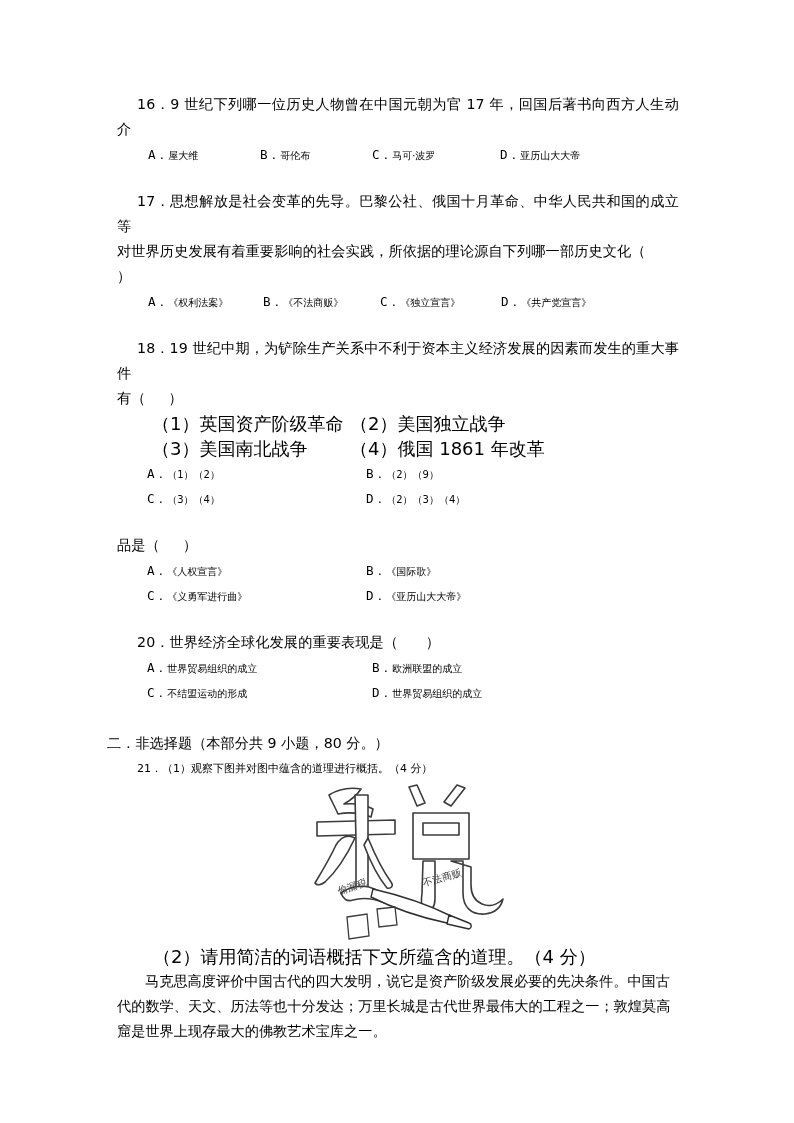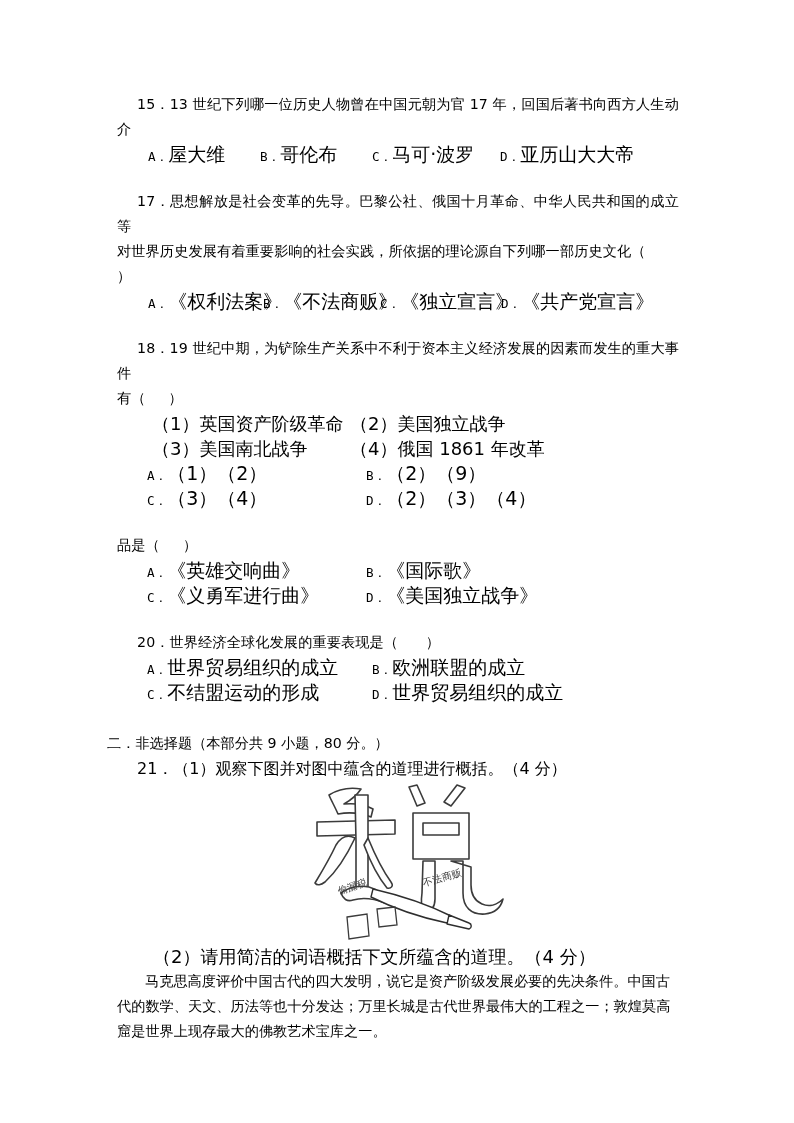--- a/index.html
+++ b/index.html
@@ -59,21 +59,21 @@
   }
   .opt {
     position: absolute;
     top: 0;
     white-space: nowrap;
   }
   .opt-label {
     font-family: "DejaVu Sans Mono", "Liberation Mono", monospace;
     font-size: 12.6px;
   }
-  .opt-text { font-size: 19px; }
+  .opt-text { font-size: 10px; }
 
   
   .col-a { left: 30px; }
   .col-b { left: 249px; }
   .col-b-wide { left: 255px; }
 
   
   .q16-a { left: 31px; }
   .q16-b { left: 143px; }
   .q16-c { left: 255px; }
@@ -97,21 +97,21 @@
 
   
   .section-head {
     font-size: 14.2px;
     line-height: 25px;
     margin-left: -10px;
   }
 
   
   .q21-line {
-    font-size: 16px;
+    font-size: 11px;
     line-height: 25px;
     text-indent: 20px;
   }
   .q21-sub {
     font-size: 18px;
     line-height: 25px;
     text-indent: 36px;
   }
   .passage {
     font-size: 14.2px;
@@ -155,21 +155,21 @@
     transform-origin: left top;
   }
 </style>
 </head>
 <body>
 
 <div class="page">
   <div class="content">
 
     <div class="q-block">
-      <div class="line stem">15．13 世纪下列哪一位历史人物曾在中国元朝为官 17 年，回国后著书向西方人生动介</div>
+      <div class="line stem">16．9 世纪下列哪一位历史人物曾在中国元朝为官 17 年，回国后著书向西方人生动介</div>
       <div class="opt-row">
         <div class="opt q16-a">
           <span class="opt-label">A．</span><span class="opt-text">屋大维</span>
         </div>
         <div class="opt q16-b">
           <span class="opt-label">B．</span><span class="opt-text">哥伦布</span>
         </div>
         <div class="opt q16-c">
           <span class="opt-label">C．</span><span class="opt-text">马可·波罗</span>
         </div>
@@ -241,32 +241,32 @@
         </div>
       </div>
     </div>
 
     <div class="spacer-md"></div>
 
     <div class="q-block">
       <div class="line stem stem-cont">品是（     ）</div>
       <div class="opt-row">
         <div class="opt col-a">
-          <span class="opt-label">A．</span><span class="opt-text">《英雄交响曲》</span>
+          <span class="opt-label">A．</span><span class="opt-text">《人权宣言》</span>
         </div>
         <div class="opt col-b">
           <span class="opt-label">B．</span><span class="opt-text">《国际歌》</span>
         </div>
       </div>
       <div class="opt-row">
         <div class="opt col-a">
           <span class="opt-label">C．</span><span class="opt-text">《义勇军进行曲》</span>
         </div>
         <div class="opt col-b">
-          <span class="opt-label">D．</span><span class="opt-text">《美国独立战争》</span>
+          <span class="opt-label">D．</span><span class="opt-text">《亚历山大大帝》</span>
         </div>
       </div>
     </div>
 
     <div class="spacer-md"></div>
 
     <div class="q-block">
       <div class="line stem">20．世界经济全球化发展的重要表现是（      ）</div>
       <div class="opt-row">
         <div class="opt col-a">

